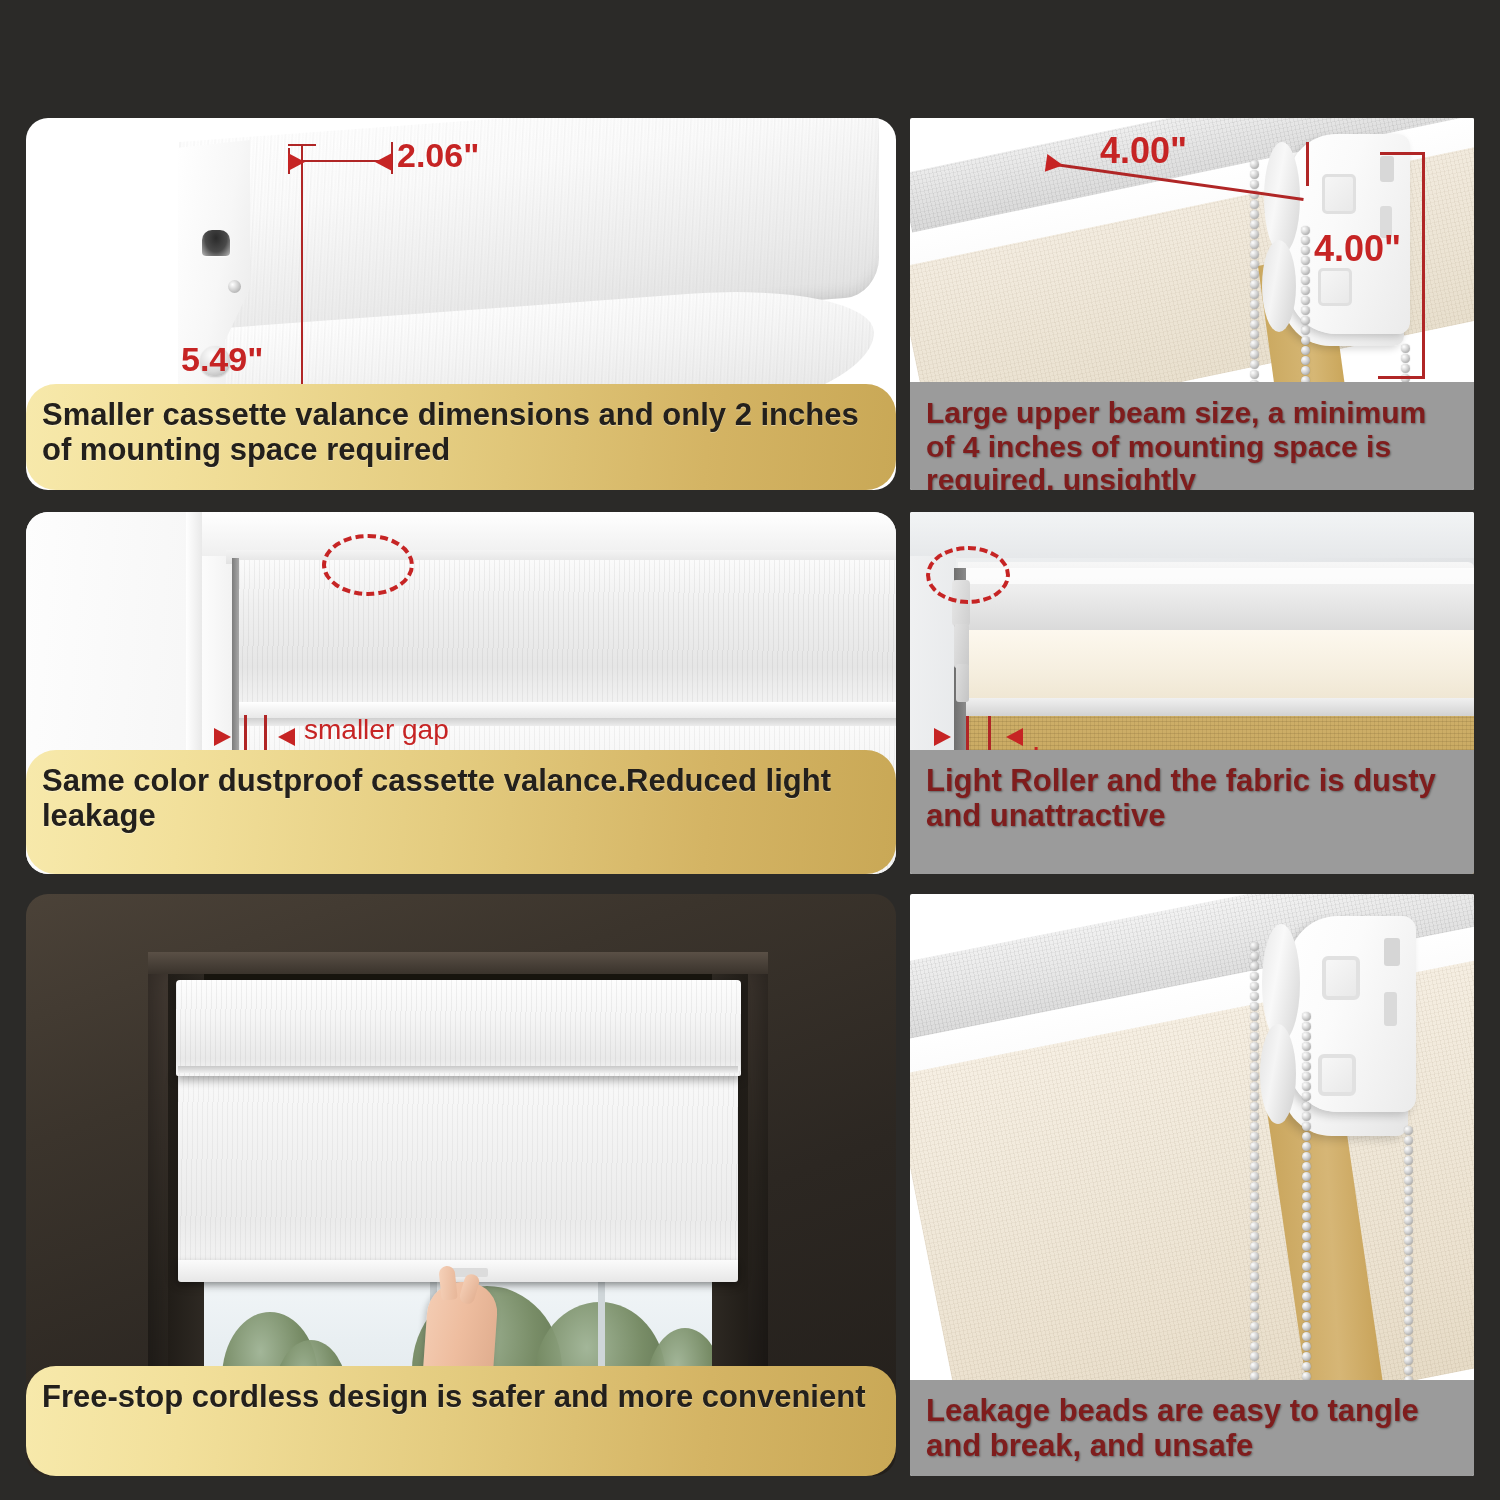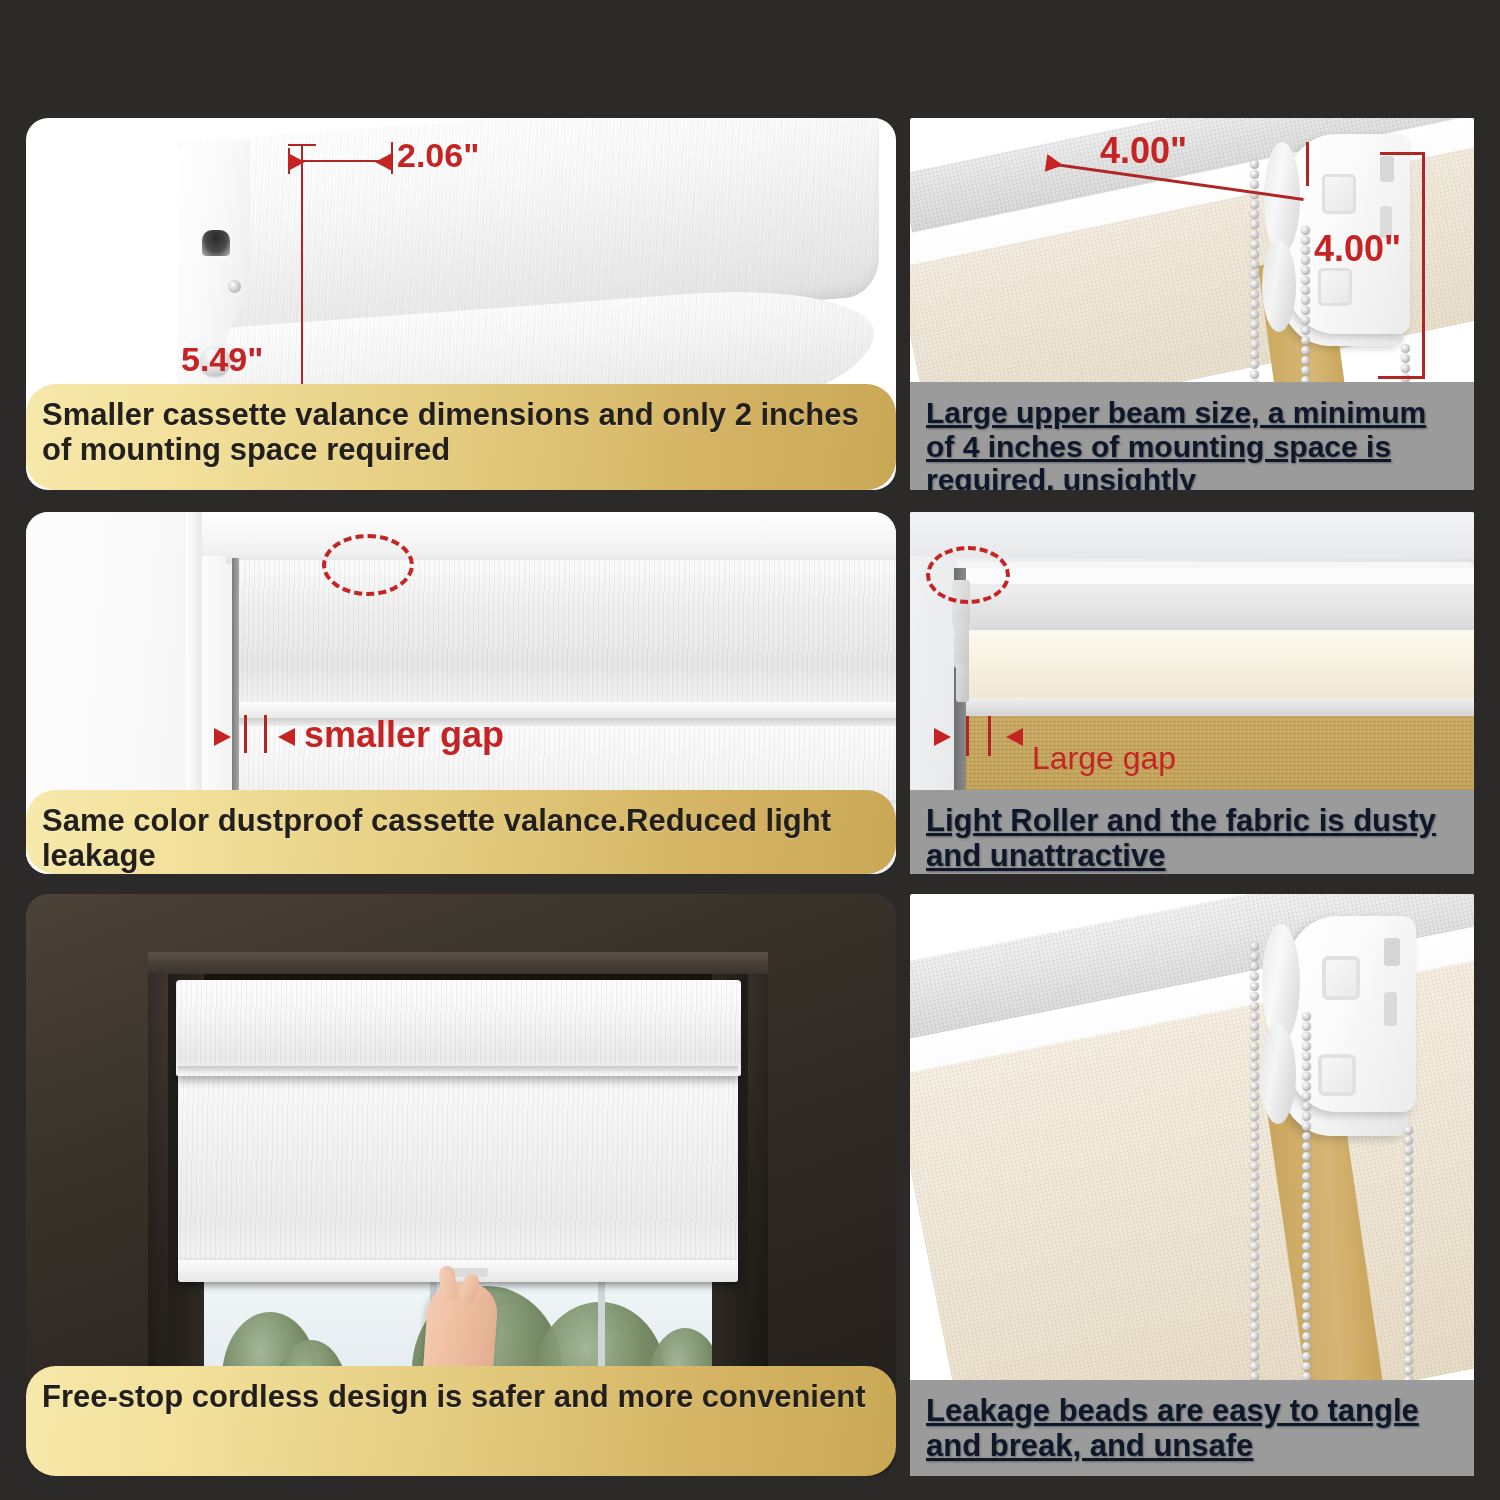--- a/index.html
+++ b/index.html
@@ -40,24 +40,24 @@
     font-weight:bold; line-height:1.12;
     z-index:40;
   }
   .cap.gold {
     background:linear-gradient(95deg,#f7e9ab 0%,#f2e09b 18%,#e4cc80 48%,#d4b464 78%,#c9a856 100%);
     color:#23201c;
     border-bottom-left-radius:22px; border-bottom-right-radius:22px;
     text-shadow:0 1px 0 rgba(255,255,255,.35);
     border-radius:30px;
   }
-  .cap.gray { background:#9b9b9b; color:#0f172a; text-shadow:1px 1px 2px rgba(0,0,0,.35);text-decoration:underline; }
+  .cap.gray { background:#9b9b9b; color:#7f1d1d; text-shadow:1px 1px 2px rgba(0,0,0,.35); }
   .cap.h1 { height:106px; font-size:31px; }
   .cap.h1g { height:108px; font-size:30px; }
-  .cap.h2 { height:84px;  font-size:31px; }
+  .cap.h2 { height:124px;  font-size:31px; }
   .cap.h3 { height:110px; font-size:31px; }
   .cap.h3g{ height:96px;  font-size:31px; }
 
   
   .red { position:absolute; color:#c62424; font-weight:bold; z-index:30; white-space:nowrap; }
   .rline { position:absolute; background:#b02626; z-index:30; }
   .rtick { position:absolute; background:#b02626; z-index:30; }
   .arrowR, .arrowL {
     position:absolute; width:0; height:0; z-index:31;
     border-top:9px solid transparent; border-bottom:9px solid transparent;
@@ -558,21 +558,21 @@
         </div>
       <div class="p3-fabline"></div>
       <div class="p3-gapline"></div>
 
       <div class="dashcircle" style="left:296px; top:22px; width:92px; height:62px;"></div>
 
       <div class="arrowR" style="left:188px; top:212px; top:216px;"></div>
       <div class="arrowL" style="left:252px; top:216px;"></div>
       <div class="rline" style="left:218px; top:203px; width:3px; height:38px;"></div>
       <div class="rline" style="left:238px; top:203px; width:3px; height:38px;"></div>
-      <div class="red" style="left:278px; top:202px; font-size:36px; font-weight:bold;">smaller gap</div>
+      <div class="red" style="left:278px; top:202px; font-size:28px; font-weight:normal;">smaller gap</div>
     </div>
     <div class="cap gold h2">Same color dustproof cassette valance.Reduced light leakage</div>
   </div>
 
   <div class="panel right row2">
     <div class="pimg">
       <div class="p4bg"></div>
       <div class="p4-top"></div>
       <div class="p4-lwall"></div>
       <div class="p4-rail"></div>

